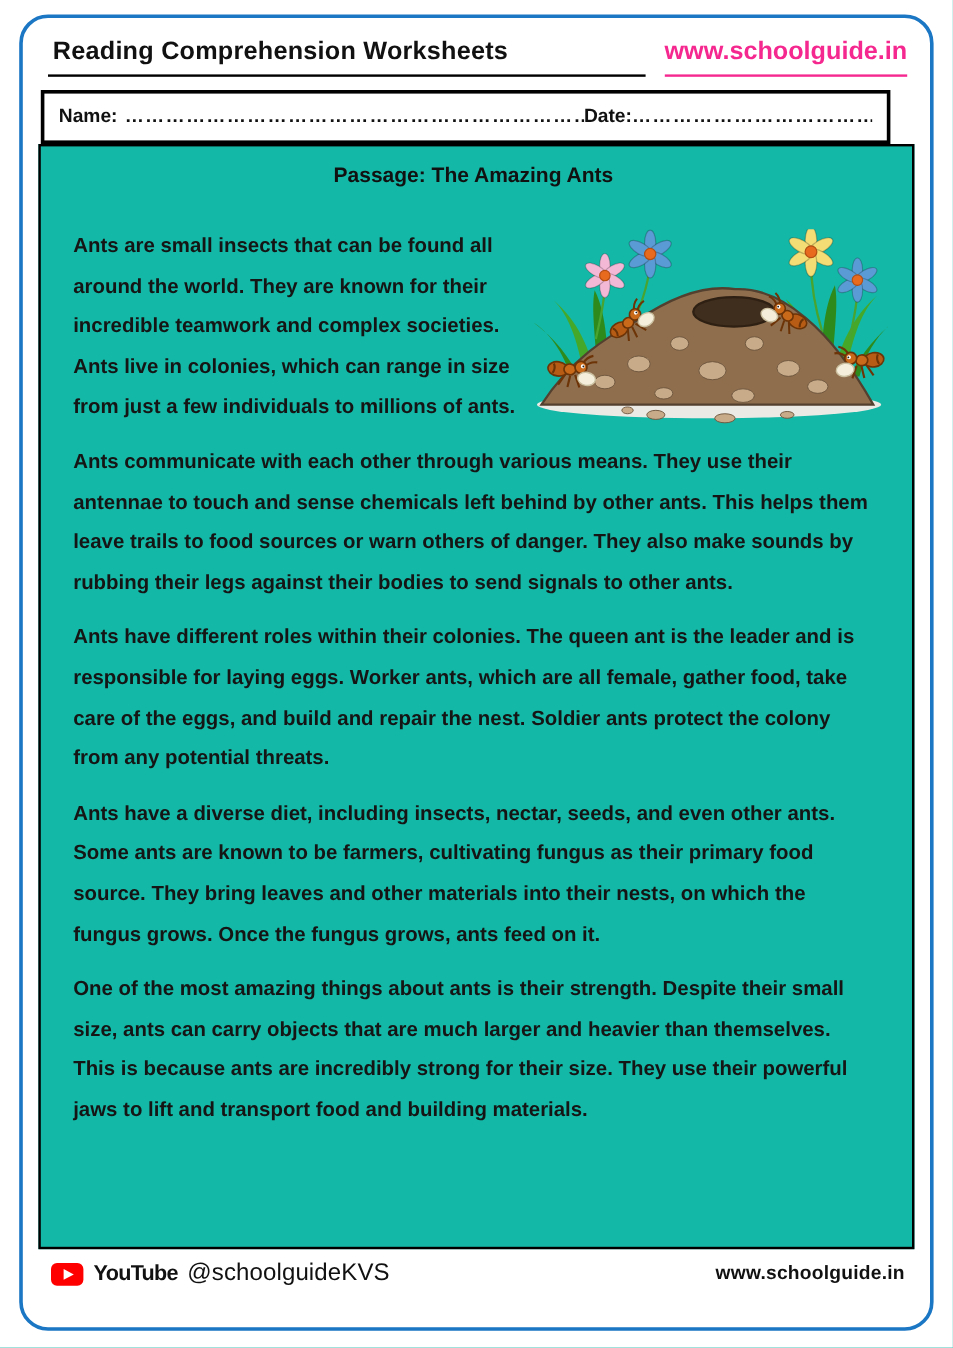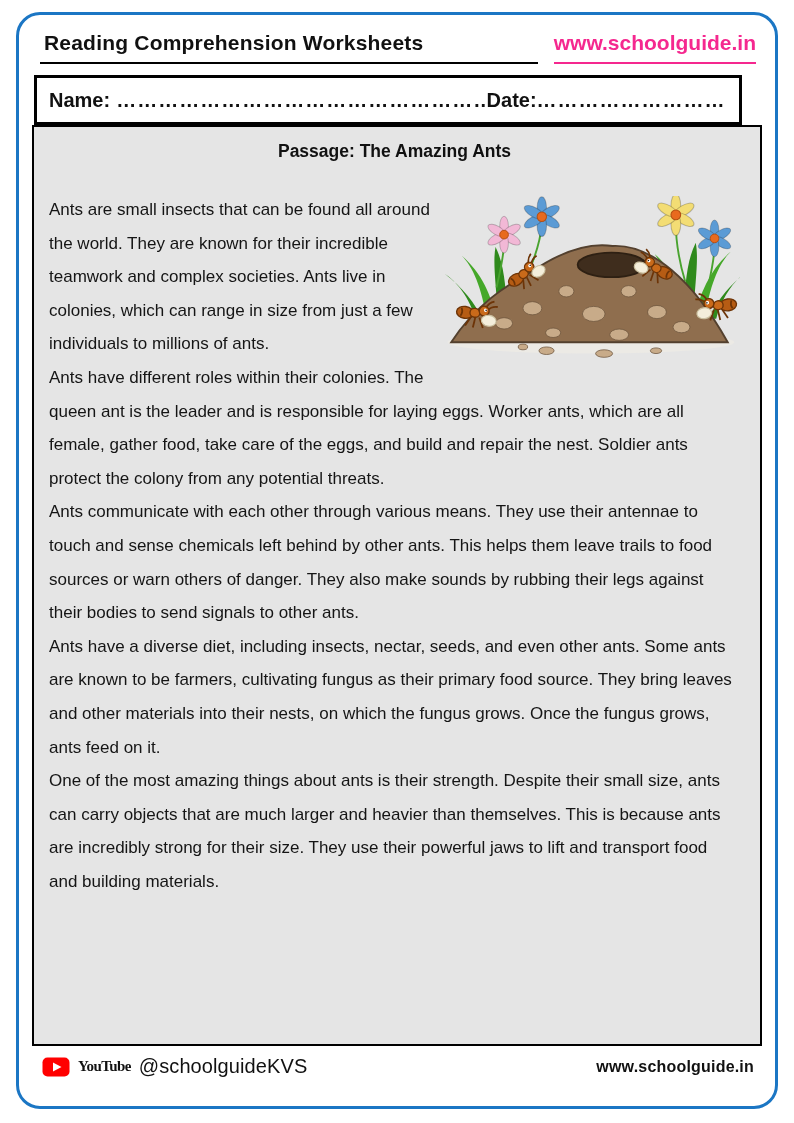--- a/index.html
+++ b/index.html
@@ -21,48 +21,48 @@
     white-space:nowrap;
   }
   .hdr-link{
     font-size:21px;font-weight:bold;color:#f5288f;
     border-bottom:2.5px solid #f5288f;padding-bottom:7px;white-space:nowrap;
     text-decoration:none;cursor:pointer;
   }
   
   .namebox{
     margin:11px 20px 0 2px;border:3px solid #000;box-sizing:border-box;
-    padding:11px 12px 10px 12px;font-size:20px;font-weight:bold;
+    padding:11px 12px 10px 12px;font-size:16px;font-weight:bold;
     display:flex;white-space:nowrap;overflow:hidden;background:#fff;
   }
   .nb-left{flex:1.82;display:flex;overflow:hidden;}
   .nb-right{flex:1;display:flex;overflow:hidden;text-align:center;}
   .nb-label{flex:0 0 auto;padding-right:6px;}
   .nb-right .nb-label{padding-right:0;}
   .nb-dots{flex:1;overflow:hidden;letter-spacing:1px;}
   
   .instruction{margin:9px 2px 7px 4px;font-size:16.5px;font-weight:bold;letter-spacing:.1px;}
   
   .pbox{
     border:2.5px solid #000;box-sizing:border-box;height:921px;overflow:hidden;
-    padding:12px 20px 0 15px;background:#e5e5e5;
+    padding:12px 20px 0 15px;background:#14b8a6;
   }
   .ptitle{text-align:center;font-weight:bold;font-size:17.5px;margin:2px 0 31px 0;}
   .pbody{font-size:17px;line-height:33.6px;color:#151515;}
-  .pbody p{margin:0;}
+  .pbody p{margin:12px;font-weight:bold;}
   .illustration{
     float:right;width:302px;height:166px;margin:3px 0 2px 8px;
   }
   .illustration svg{width:100%;height:100%;display:block;}
   
   .ftr{display:flex;justify-content:space-between;align-items:center;margin:9px 8px 0 10px;}
   .ftr-left{display:flex;align-items:center;gap:8px;}
   .yt-icon{display:inline-block;line-height:0;}
-  .yt-word{font-size:15px;font-weight:bold;letter-spacing:-.6px;
-    font-family:Liberation Serif, serif;}
+  .yt-word{font-size:18px;font-weight:bold;letter-spacing:-.6px;
+    font-family:Liberation Sans, sans-serif;}
   .yt-handle{font-size:20px;letter-spacing:.1px;}
   .ftr-site{font-size:16px;font-weight:bold;letter-spacing:.2px;}
 </style>
 </head>
 <body>
 
 <div class="frame">
 
   <div class="hdr">
     <div class="hdr-title">Reading Comprehension Worksheets</div>
@@ -160,22 +160,22 @@
           </g>
 
           <use href="#ant" transform="translate(92,80) rotate(-32)"></use>
           <use href="#ant" transform="translate(40,122) rotate(8) scale(1.05)"></use>
           <use href="#ant" transform="translate(230,74) scale(-1,1) rotate(-24)"></use>
           <use href="#ant" transform="translate(296,114) scale(-1.05,1.05) rotate(8)"></use>
         </svg>
       </span>
 
       <p>Ants are small insects that can be found all around the world. They are known for their incredible teamwork and complex societies. Ants live in colonies, which can range in size from just a few individuals to millions of ants.</p>
+      <p>Ants communicate with each other through various means. They use their antennae to touch and sense chemicals left behind by other ants. This helps them leave trails to food sources or warn others of danger. They also make sounds by rubbing their legs against their bodies to send signals to other ants.</p>
       <p>Ants have different roles within their colonies. The queen ant is the leader and is responsible for laying eggs. Worker ants, which are all female, gather food, take care of the eggs, and build and repair the nest. Soldier ants protect the colony from any potential threats.</p>
-      <p>Ants communicate with each other through various means. They use their antennae to touch and sense chemicals left behind by other ants. This helps them leave trails to food sources or warn others of danger. They also make sounds by rubbing their legs against their bodies to send signals to other ants.</p>
       <p>Ants have a diverse diet, including insects, nectar, seeds, and even other ants. Some ants are known to be farmers, cultivating fungus as their primary food source. They bring leaves and other materials into their nests, on which the fungus grows. Once the fungus grows, ants feed on it.</p>
       <p>One of the most amazing things about ants is their strength. Despite their small size, ants can carry objects that are much larger and heavier than themselves. This is because ants are incredibly strong for their size. They use their powerful jaws to lift and transport food and building materials.</p>
     </div>
   </div>
 
   <div class="ftr">
     <div class="ftr-left">
       <span class="yt-icon">
         <svg width="28" height="20" viewBox="0 0 28 20" xmlns="http://www.w3.org/2000/svg">
           <rect x="0.5" y="0.5" width="27" height="19" rx="5" fill="#ff0000"></rect>

